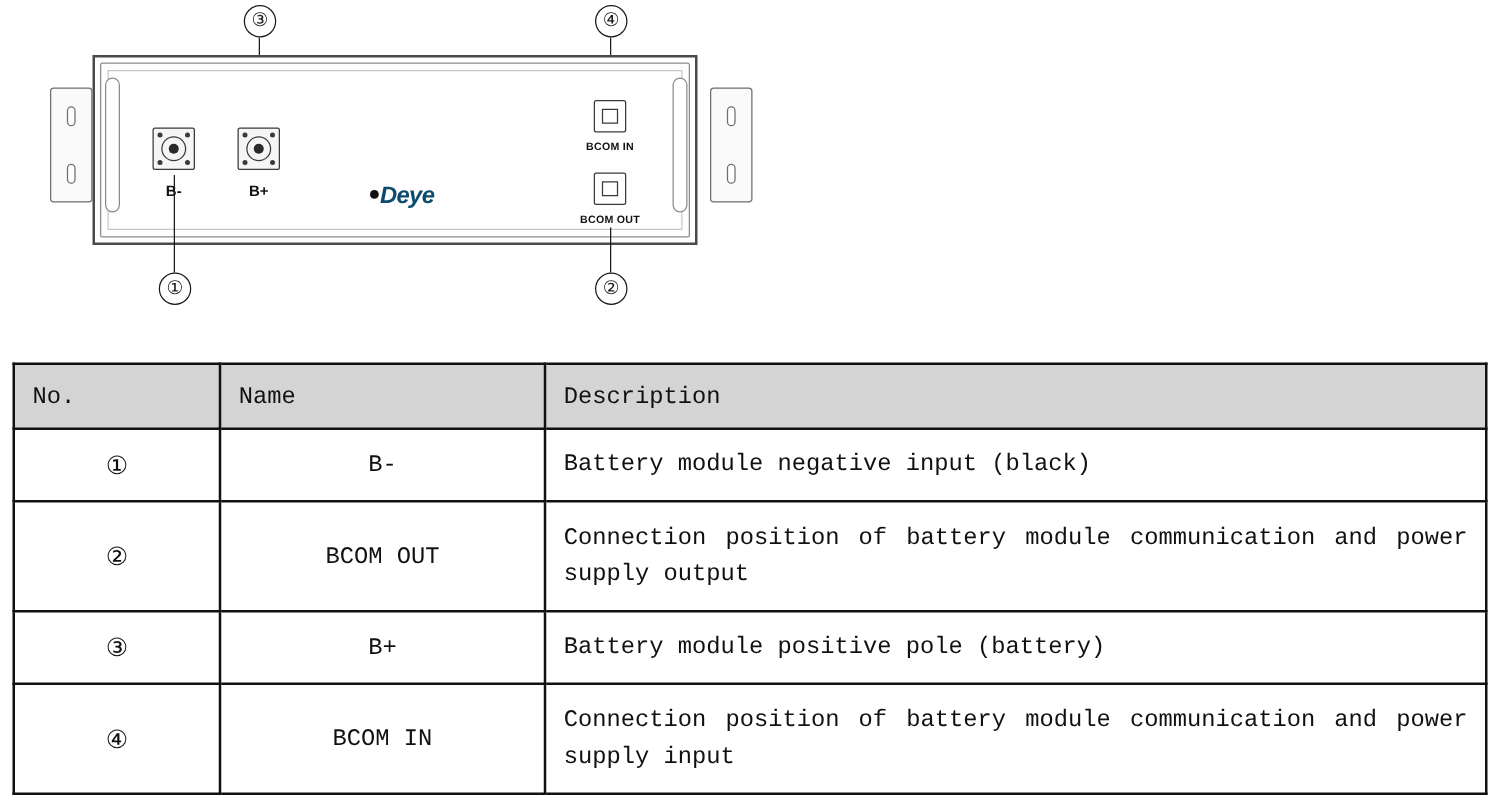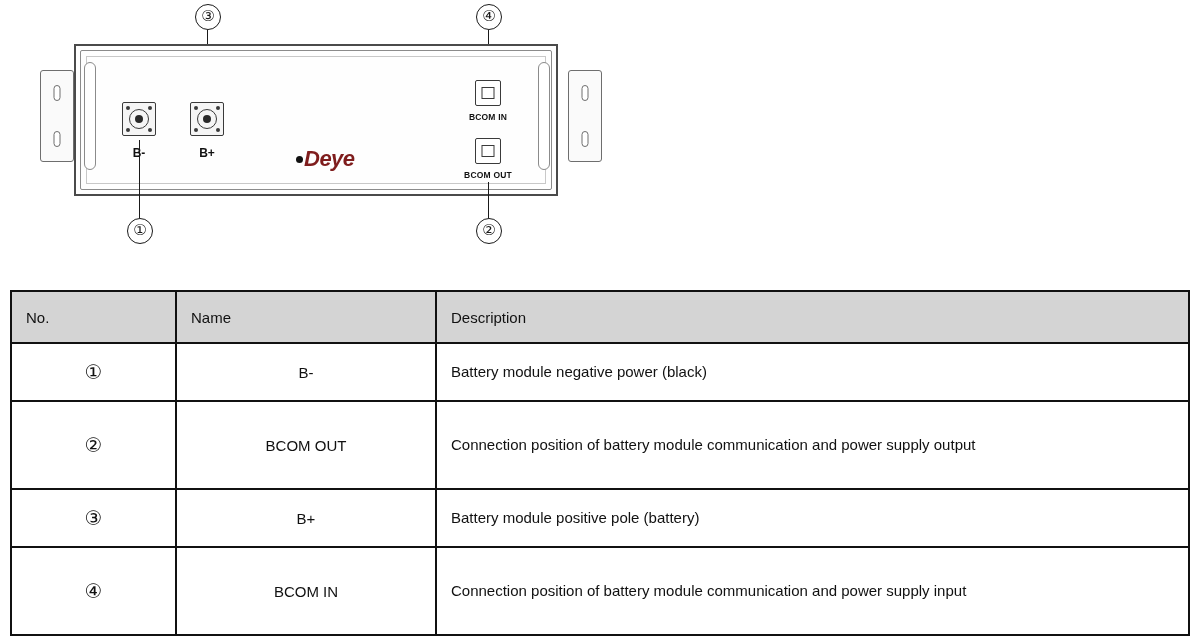--- a/index.html
+++ b/index.html
@@ -197,25 +197,25 @@
     text-align: center;
     color: #111;
     font-family: "Liberation Sans", sans-serif;
   }
 
   
   .brand {
     position: absolute;
     left: 296px;
     top: 146px;
-    font-size: 22px;
+    font-size: 19px;
     font-weight: bold;
     font-style: italic;
     letter-spacing: -0.5px;
-    color: #7f1d1d;
+    color: #0c4a6e;
     font-family: "Liberation Sans", sans-serif;
   }
   .brand .dot {
     display: inline-block;
     width: 7px; height: 7px;
     background: #111;
     border-radius: 50%;
     margin-right: 1px;
     vertical-align: 3px;
   }
@@ -225,22 +225,22 @@
     position: absolute;
     left: 10px;
     top: 290px;
     width: 1180px;
     border-collapse: collapse;
     table-layout: fixed;
   }
   #spec-table th, #spec-table td {
     border: 2px solid #111;
     padding: 6px 14px;
-    font-size: 15px;
-    font-family: Liberation Sans, sans-serif;
+    font-size: 19px;
+    font-family: Liberation Mono, monospace;
     color: #111;
     vertical-align: middle;
   }
   #spec-table thead th {
     background: #d4d4d4;
     font-weight: normal;
     text-align: left;
     height: 38px;
   }
   #spec-table .col-no   { width: 165px; }
@@ -331,21 +331,21 @@
     <tr>
       <th>No.</th>
       <th>Name</th>
       <th>Description</th>
     </tr>
   </thead>
   <tbody>
     <tr class="one-line">
       <td class="c-no">①</td>
       <td class="c-name">B-</td>
-      <td class="c-desc">Battery module negative power (black)</td>
+      <td class="c-desc">Battery module negative input (black)</td>
     </tr>
     <tr class="two-line">
       <td class="c-no">②</td>
       <td class="c-name">BCOM OUT</td>
       <td class="c-desc">Connection position of battery module communication and power supply output</td>
     </tr>
     <tr class="one-line">
       <td class="c-no">③</td>
       <td class="c-name">B+</td>
       <td class="c-desc">Battery module positive pole (battery)</td>

